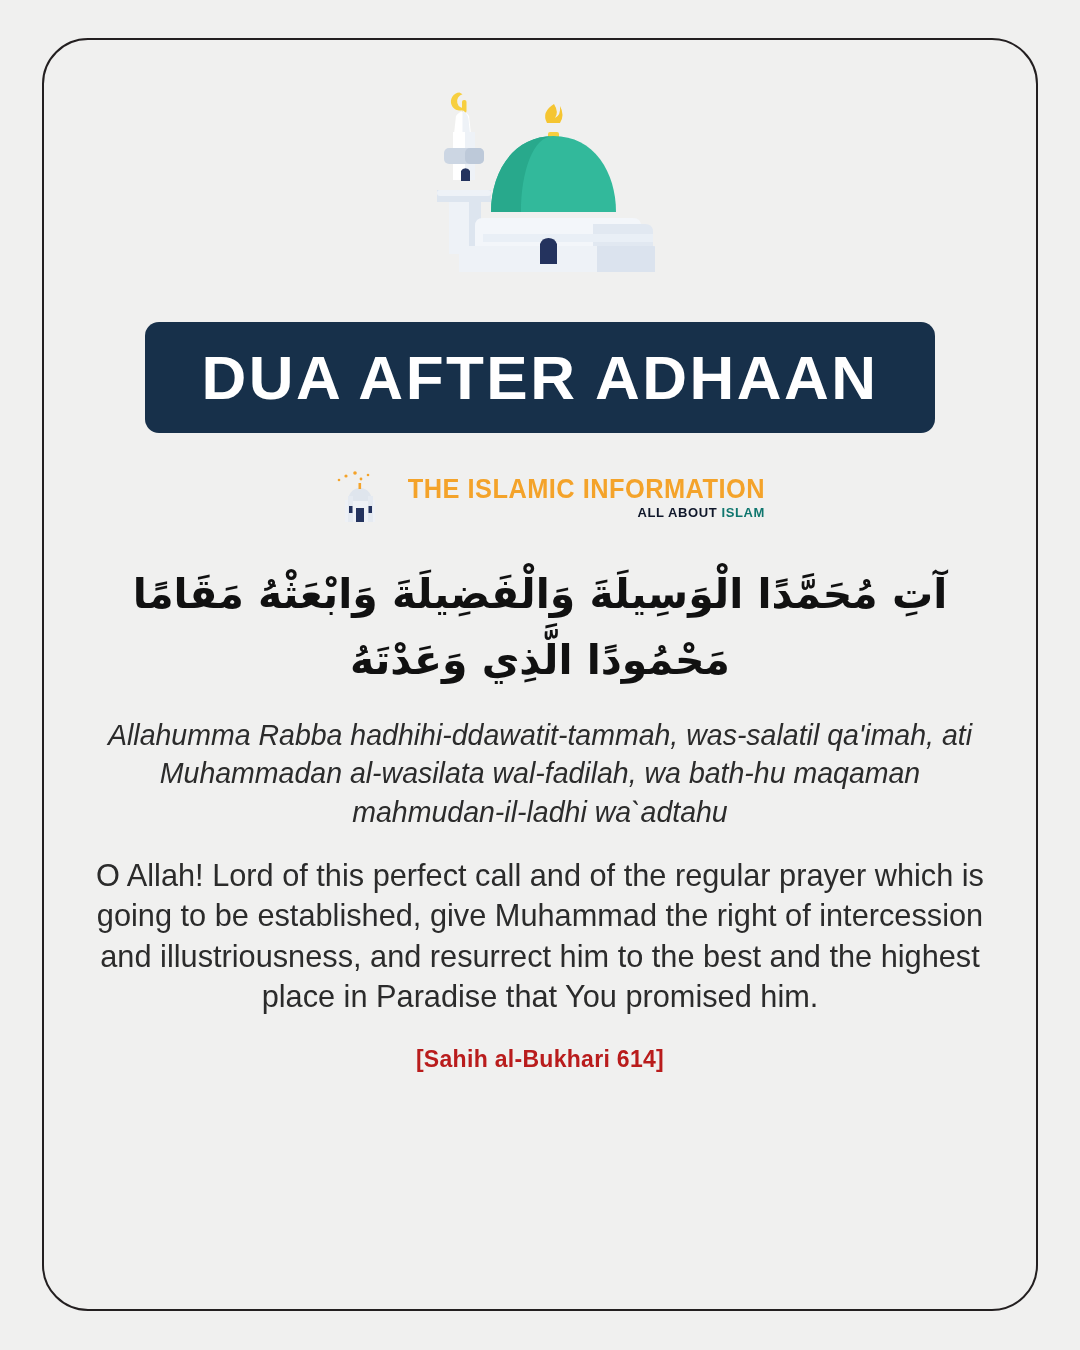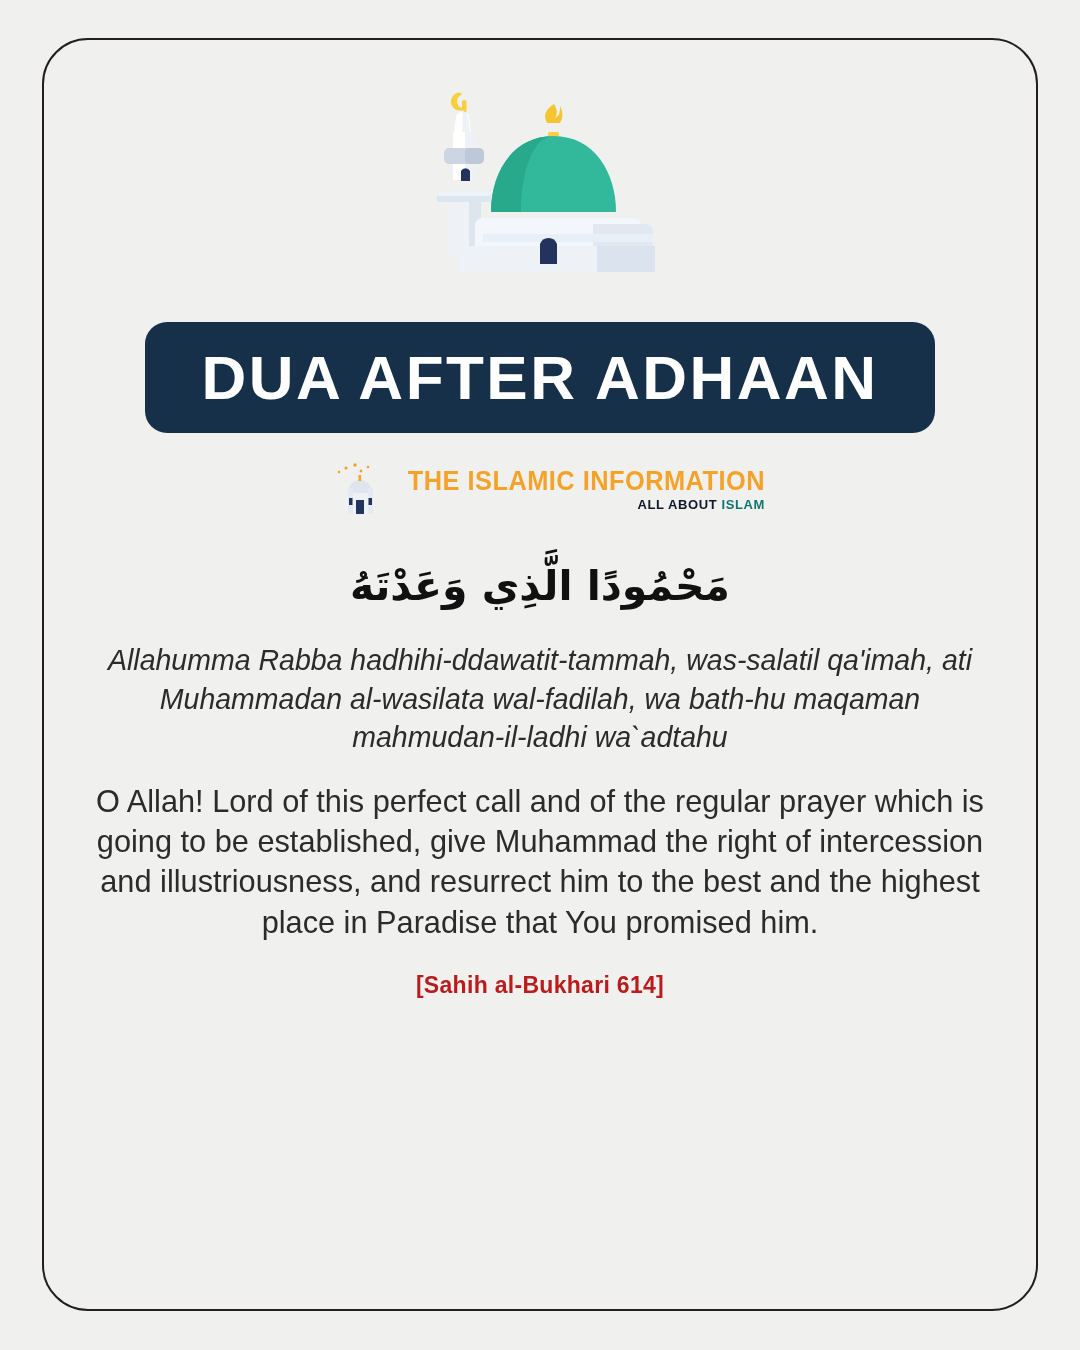--- a/index.html
+++ b/index.html
@@ -56,40 +56,40 @@
     position: relative;
   }
   .mosque-wrap svg { display: block; width: 100%; height: 100%; }
 
   
   .title-banner {
     margin-top: 40px;
     width: 790px;
     height: 111px;
     background: #17304a;
-    border-radius: 22px;
+    border-radius: 14px;
     display: flex;
     align-items: center;
     justify-content: center;
     box-sizing: border-box;
   }
   .title-text {
     color: #ffffff;
     font-family: "Liberation Sans", sans-serif;
     font-size: 62px;
     font-weight: bold;
     letter-spacing: 2.5px;
     line-height: 1;
     text-align: center;
     white-space: nowrap;
   }
 
   
   .brand {
-    margin-top: 28px;
+    margin-top: 36px;
     display: flex;
     flex-direction: column;
     align-items: center;
   }
   .brand-logo-row {
     display: flex;
     align-items: center;
     justify-content: center;
     height: 56px;
   }
@@ -273,20 +273,21 @@
         <span class="brand-words">
           <span class="brand-title">THE ISLAMIC INFORMATION</span>
           <span class="brand-sub">
             <span class="sub-a">ALL ABOUT </span><span class="sub-b">ISLAM</span>
           </span>
         </span>
       </div>
     </div>
 
     <div class="arabic">
+      <span class="ar-line">آتِ مُحَمَّدًا الْوَسِيلَةَ وَالْفَضِيلَةَ وَابْعَثْهُ مَقَامًا</span>
       <span class="ar-line">مَحْمُودًا الَّذِي وَعَدْتَهُ</span>
     </div>
 
     <div class="translit">Allahumma Rabba hadhihi-ddawatit-tammah, was-salatil qa'imah, ati Muhammadan al-wasilata wal-fadilah, wa bath-hu maqaman mahmudan-il-ladhi wa`adtahu</div>
 
     <div class="translation">O Allah! Lord of this perfect call and of the regular prayer which is going to be established, give Muhammad the right of intercession and illustriousness, and resurrect him to the best and the highest place in Paradise that You promised him.</div>
 
     <div class="reference">[Sahih al-Bukhari 614]</div>
 
   </div>

